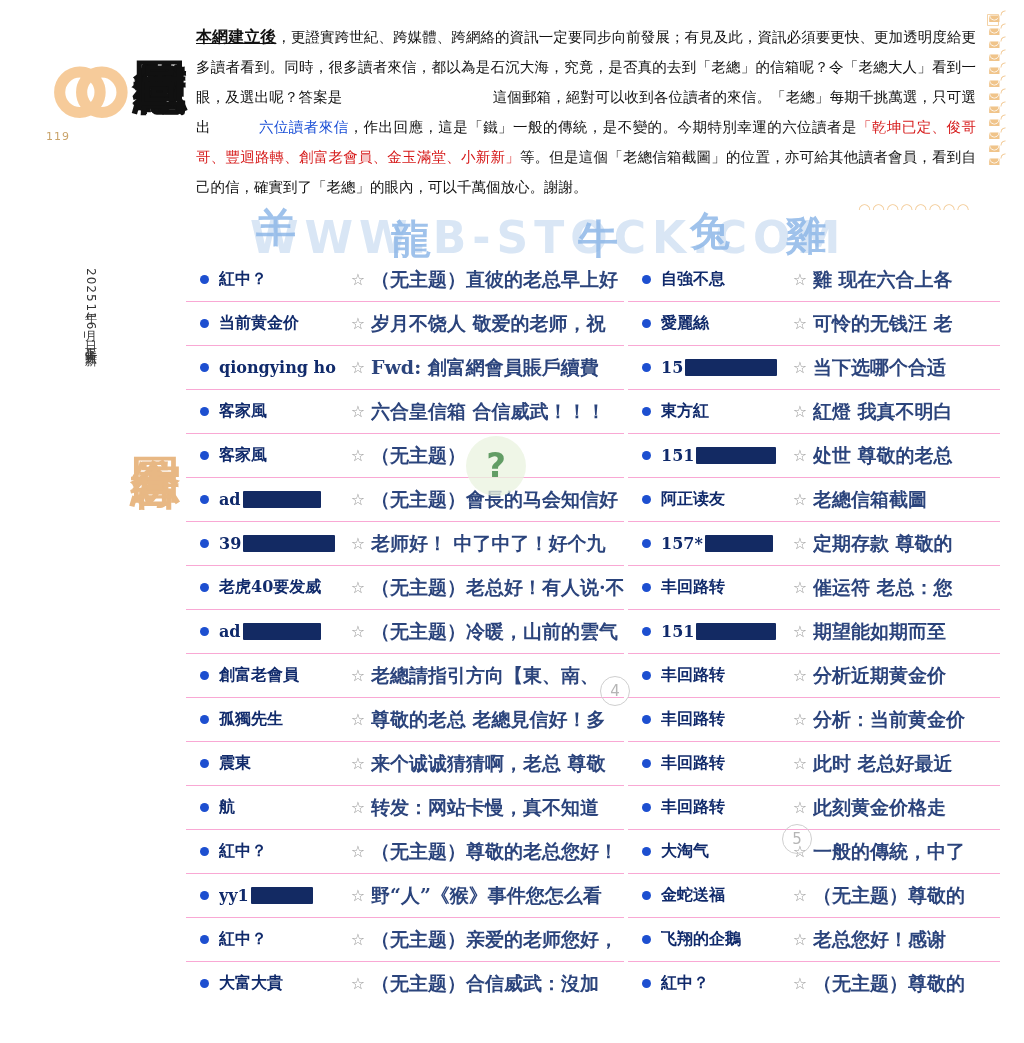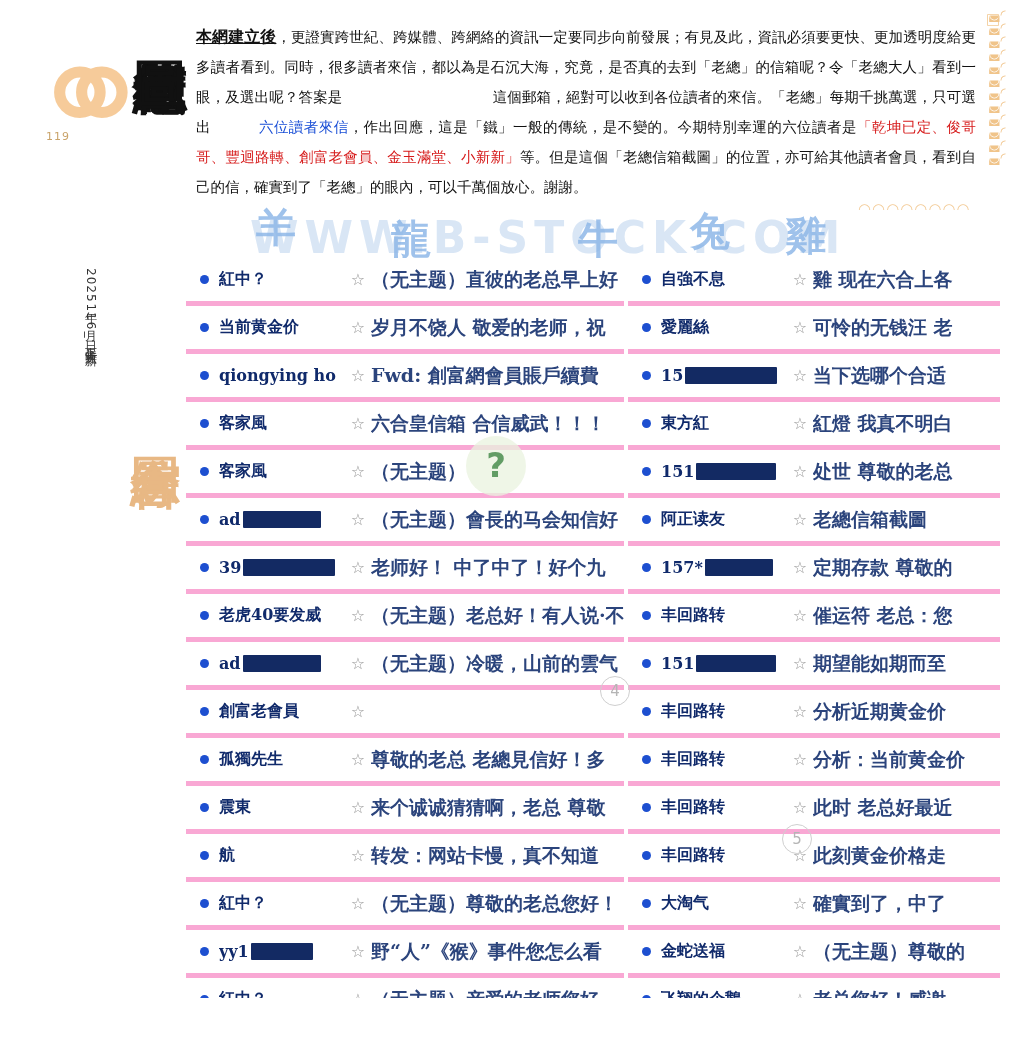--- a/index.html
+++ b/index.html
@@ -160,21 +160,21 @@
     top: 258px;
     background: #ffffff;
     overflow: hidden;
   }
   #pane-left  { left: 186px; width: 438px; height: 740px; }
   #pane-right { left: 628px; width: 372px; height: 740px; }
 
   .mailrow {
     position: relative;
     height: 43px;
-    border-bottom: 5px solid #f9a8d4;
+    border-bottom: 1px solid #f9a8d4;
     display: flex;
     align-items: center;
   }
   .bullet {
     width: 9px; height: 9px;
     border-radius: 50%;
     background: #1d4fd0;
     margin: 0 10px 0 14px;
     flex: none;
   }
@@ -341,20 +341,21 @@
     <div class="mailrow">
       <div class="bullet"></div>
       <div class="sender">ad<span class="redact" style="width: 78px; margin-left: 2px;"></span></div>
       <div class="star">☆</div>
       <div class="subject">（无主题）冷暖，山前的雲气</div>
     </div>
     <div class="mailrow">
       <div class="bullet"></div>
       <div class="sender">創富老會員</div>
       <div class="star">☆</div>
+      <div class="subject">老總請指引方向【東、南、</div>
     </div>
     <div class="mailrow">
       <div class="bullet"></div>
       <div class="sender">孤獨先生</div>
       <div class="star">☆</div>
       <div class="subject">尊敬的老总 老總見信好！多</div>
     </div>
     <div class="mailrow">
       <div class="bullet"></div>
       <div class="sender">震東</div>
@@ -468,21 +469,21 @@
     <div class="mailrow">
       <div class="bullet"></div>
       <div class="sender">丰回路转</div>
       <div class="star">☆</div>
       <div class="subject">此刻黄金价格走</div>
     </div>
     <div class="mailrow">
       <div class="bullet"></div>
       <div class="sender">大淘气</div>
       <div class="star">☆</div>
-      <div class="subject">確實到了，中了</div>
+      <div class="subject">一般的傳統，中了</div>
     </div>
     <div class="mailrow">
       <div class="bullet"></div>
       <div class="sender">金蛇送福</div>
       <div class="star">☆</div>
       <div class="subject">（无主题）尊敬的</div>
     </div>
     <div class="mailrow">
       <div class="bullet"></div>
       <div class="sender">飞翔的企鵝</div>

